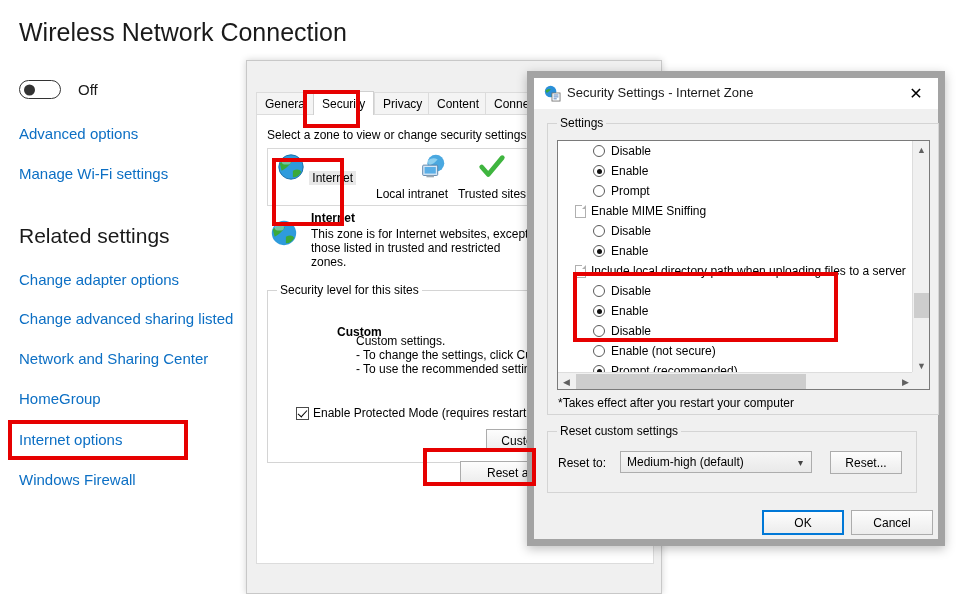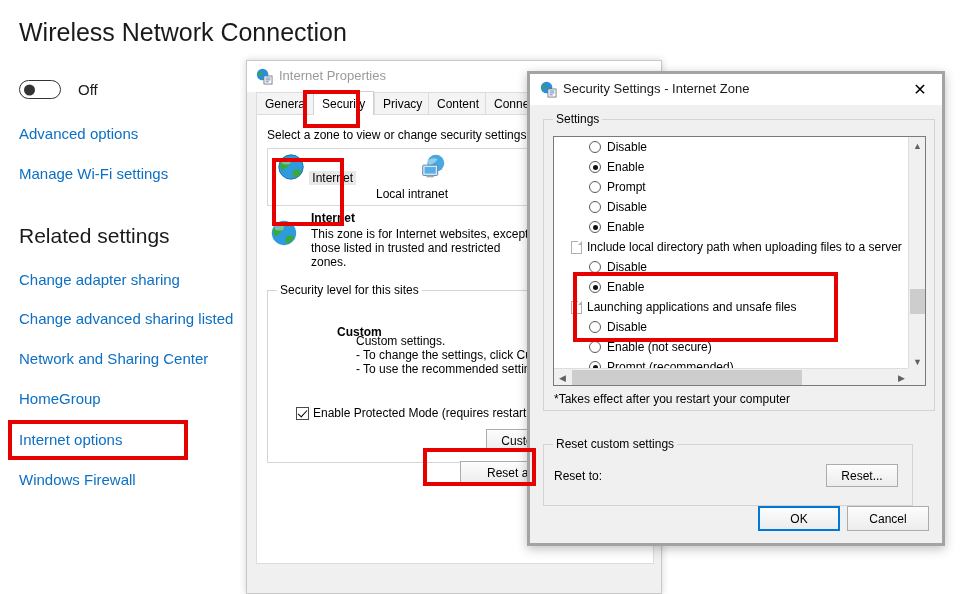--- a/index.html
+++ b/index.html
@@ -109,21 +109,21 @@
     content:""; position:absolute; left:3px; top:0px; width:4px; height:8px;
     border:solid #000; border-width:0 1.6px 1.6px 0; transform:rotate(42deg);
   }
   #ip-custom-level { left:218px; top:138px; width:110px; height:23px; }
   #ip-reset-zones { left:192px; top:170px; width:136px; height:23px; }
   #ip-footer { position:absolute; left:0; top:504px; width:100%; height:30px; }
 
   
   #security-settings {
     position:absolute; left:527px; top:71px; width:418px; height:475px;
-    background:#f0f0f0; border:3px solid #a3a3a3;
+    background:#f0f0f0; border:7px solid #a3a3a3;
     box-shadow:0 3px 10px rgba(0,0,0,0.25);
     z-index:40;
   }
   #ss-titlebar { position:absolute; left:0; top:0; width:100%; height:31px; background:#ffffff; }
   #ss-title-icon { position:absolute; left:10px; top:7px; width:17px; height:17px; }
   #ss-title-text { position:absolute; left:33px; top:7px; font-size:13px; color:#1a1a1a; }
   #ss-close { position:absolute; right:0; top:0; width:44px; height:30px; display:flex; align-items:center; justify-content:center; font-size:16px; color:#000; cursor:default; }
 
   #ss-settings-group { left:13px; top:45px; width:392px; height:292px; background:#f0f0f0; }
   #ss-list {
@@ -146,21 +146,21 @@
 
   #ss-vscroll { position:absolute; right:0; top:0; width:17px; height:233px; background:#f0f0f0; border-left:1px solid #ddd; }
   .sb-arrow { position:absolute; left:0; width:17px; height:17px; display:flex; align-items:center; justify-content:center; color:#606060; font-size:9px; }
   #ss-vthumb { position:absolute; left:1px; width:15px; background:#cdcdcd; }
   #ss-hscroll { position:absolute; left:0; bottom:0; height:17px; width:356px; background:#f0f0f0; border-top:1px solid #ddd; }
   .sb-arrow-h { position:absolute; top:0; width:17px; height:17px; display:flex; align-items:center; justify-content:center; color:#606060; font-size:9px; }
   #ss-hthumb { position:absolute; top:1px; height:15px; background:#cdcdcd; }
   #ss-corner { position:absolute; right:0; bottom:0; width:17px; height:17px; background:#f0f0f0; }
   #ss-note { position:absolute; left:10px; top:272px; font-size:12px; color:#000; }
 
-  #ss-reset-group { left:13px; top:370px; width:370px; height:62px;padding-left:40px; }
+  #ss-reset-group { left:13px; top:353px; width:370px; height:62px;padding-left:40px; }
   #ss-reset-label { position:absolute; left:10px; top:24px; font-size:12px; }
   #ss-reset-combo {
     position:absolute; left:72px; top:19px; width:192px; height:22px;
     background:linear-gradient(#f6f6f6,#e9e9e9); border:1px solid #adadad;
     display:flex; align-items:center; font-size:12px; padding-left:6px;
   }
   #ss-reset-combo .chev { position:absolute; right:8px; top:5px; color:#444; font-size:10px; }
   #ss-reset-btn { left:282px; top:19px; width:72px; height:23px; }
   #ss-ok { left:228px; top:432px; width:82px; height:25px;text-align:right; }
   #ss-cancel { left:317px; top:432px; width:82px; height:25px; }
@@ -176,46 +176,32 @@
       <div class="toggle-knob"></div>
     </div>
     <span id="toggle-label">Off</span>
   </div>
 
   <div class="link" style="top:125px">Advanced options</div>
   <div class="link" style="top:165px">Manage Wi-Fi settings</div>
 
   <div id="related-heading">Related settings</div>
 
-  <div class="link" style="top:271px">Change adapter sharing</div>
+  <div class="link" style="top:271px">Change adapter options</div>
   <div class="link" style="top:310px">Change advanced sharing listed</div>
   <div class="link" style="top:350px">Network and Sharing Center</div>
   <div class="link" style="top:390px">HomeGroup</div>
   <div class="link" style="top:431px; z-index:61;">Internet options</div>
   <div class="link" style="top:471px">Windows Firewall</div>
 </div>
 
 <div class="redbox redbox-white" style="left:8px; top:420px; width:180px; height:40px; z-index:59;"></div>
 
 <div id="internet-properties" class="w32">
 
-  <div id="ip-titlebar">
-    <svg id="ip-title-icon" viewBox="0 0 16 16">
-      <circle cx="6.2" cy="6.2" r="5.4" fill="#2a8fd8"></circle>
-      <path d="M1.4 5.2 Q4 3 6.5 4.2 Q5 6 2.6 7.6 Z" fill="#3aa83a"></path>
-      <path d="M7 9.2 Q9.5 8 11 9.6 Q9.6 11.2 7.6 11.2 Z" fill="#3aa83a"></path>
-      <rect x="7.5" y="7.5" width="7.6" height="7.6" fill="#ffffff" stroke="#707070" stroke-width="0.8"></rect>
-      <g stroke="#3b6fb5" stroke-width="0.8">
-          <line x1="9" y1="9.4" x2="13.6" y2="9.4"></line>
-          <line x1="9" y1="11.2" x2="13.6" y2="11.2"></line>
-          <line x1="9" y1="13" x2="12" y2="13"></line>
-        </g>
-    </svg>
-    <div id="ip-title-text">Internet Properties</div>
-  </div>
 
   <div id="ip-tabstrip">
     <div class="tab" style="left:0px;">General</div>
     <div class="tab active" style="left:57px;">Security</div>
     <div class="tab" style="left:118px;">Privacy</div>
     <div class="tab" style="left:172px;">Content</div>
     <div class="tab" style="left:229px;">Connections</div>
   </div>
 
   <div id="ip-tabpage">
@@ -235,20 +221,26 @@
       </div>
       <div class="zone-item" style="left:92px;text-align:right;">
         <svg width="30" height="30" viewBox="0 0 32 32">
           <circle cx="19" cy="12" r="9" fill="#4aa8e0"></circle>
           <path d="M10.5 9 Q16 5 21 8 Q17 13 11.5 15 Z" fill="#8fd0ef"></path>
           <rect x="5" y="14" width="16" height="11" rx="1" fill="#d7e7f5" stroke="#5580a8" stroke-width="1"></rect>
           <rect x="7" y="16" width="12" height="7" fill="#5aaee6"></rect>
           <rect x="9" y="25" width="8" height="2" fill="#9aa8b4"></rect>
         </svg>
         <span class="zname">Local intranet</span>
+      </div>
+      <div class="zone-item" style="left:180px;">
+        <svg width="30" height="30" viewBox="0 0 32 32">
+          <path d="M5 16 L12 24 L27 6" fill="none" stroke="#3fb53f" stroke-width="5" stroke-linecap="round" stroke-linejoin="round"></path>
+        </svg>
+        <span class="zname">Trusted sites</span>
       </div>
       <div class="zone-item" style="left:262px; width:70px;">
         <svg width="30" height="30" viewBox="0 0 32 32">
           <circle cx="16" cy="16" r="12" fill="#d42020"></circle>
           <rect x="8" y="13.5" width="16" height="5" rx="1" fill="#ffffff"></rect>
         </svg>
         <span class="zname">Restricted s</span>
       </div>
     </div>
 
@@ -321,20 +313,24 @@
         </div>
         <div class="sl-opt">
           <span class="radio on"></span>
           <span>Enable</span>
         </div>
         <div class="sl-opt">
           <span class="radio"></span>
           <span>Prompt</span>
         </div>
 
+        <div class="sl-head">
+          <span class="sl-doc"></span>
+          <span>Enable MIME Sniffing</span>
+        </div>
         <div class="sl-opt">
           <span class="radio"></span>
           <span>Disable</span>
         </div>
         <div class="sl-opt">
           <span class="radio on"></span>
           <span>Enable</span>
         </div>
 
         <div class="sl-head">
@@ -343,24 +339,20 @@
         </div>
         <div class="sl-opt">
           <span class="radio"></span>
           <span>Disable</span>
         </div>
         <div class="sl-opt">
           <span class="radio on"></span>
           <span>Enable</span>
         </div>
 
-        <div class="sl-head">
-          <span class="sl-doc"></span>
-          <span>Launching applications and unsafe files</span>
-        </div>
         <div class="sl-opt">
           <span class="radio"></span>
           <span>Disable</span>
         </div>
         <div class="sl-opt">
           <span class="radio"></span>
           <span>Enable (not secure)</span>
         </div>
         <div class="sl-opt">
           <span class="radio on"></span>
@@ -382,20 +374,24 @@
       </div>
       <div id="ss-corner"></div>
     </div>
 
     <div id="ss-note">*Takes effect after you restart your computer</div>
   </div>
 
   <div class="groupbox" id="ss-reset-group">
     <span class="gb-title">Reset custom settings</span>
     <div id="ss-reset-label">Reset to:</div>
+    <div id="ss-reset-combo">
+      <span>Medium-high (default)</span>
+      <span class="chev">▾</span>
+    </div>
     <div class="btn" id="ss-reset-btn">Reset...</div>
   </div>
 
   <div class="btn default" id="ss-ok">OK</div>
   <div class="btn" id="ss-cancel">Cancel</div>
 </div>
 
 <div class="redbox" style="left:573px; top:272px; width:265px; height:70px; z-index:55;"></div>
 
 </body></html>

